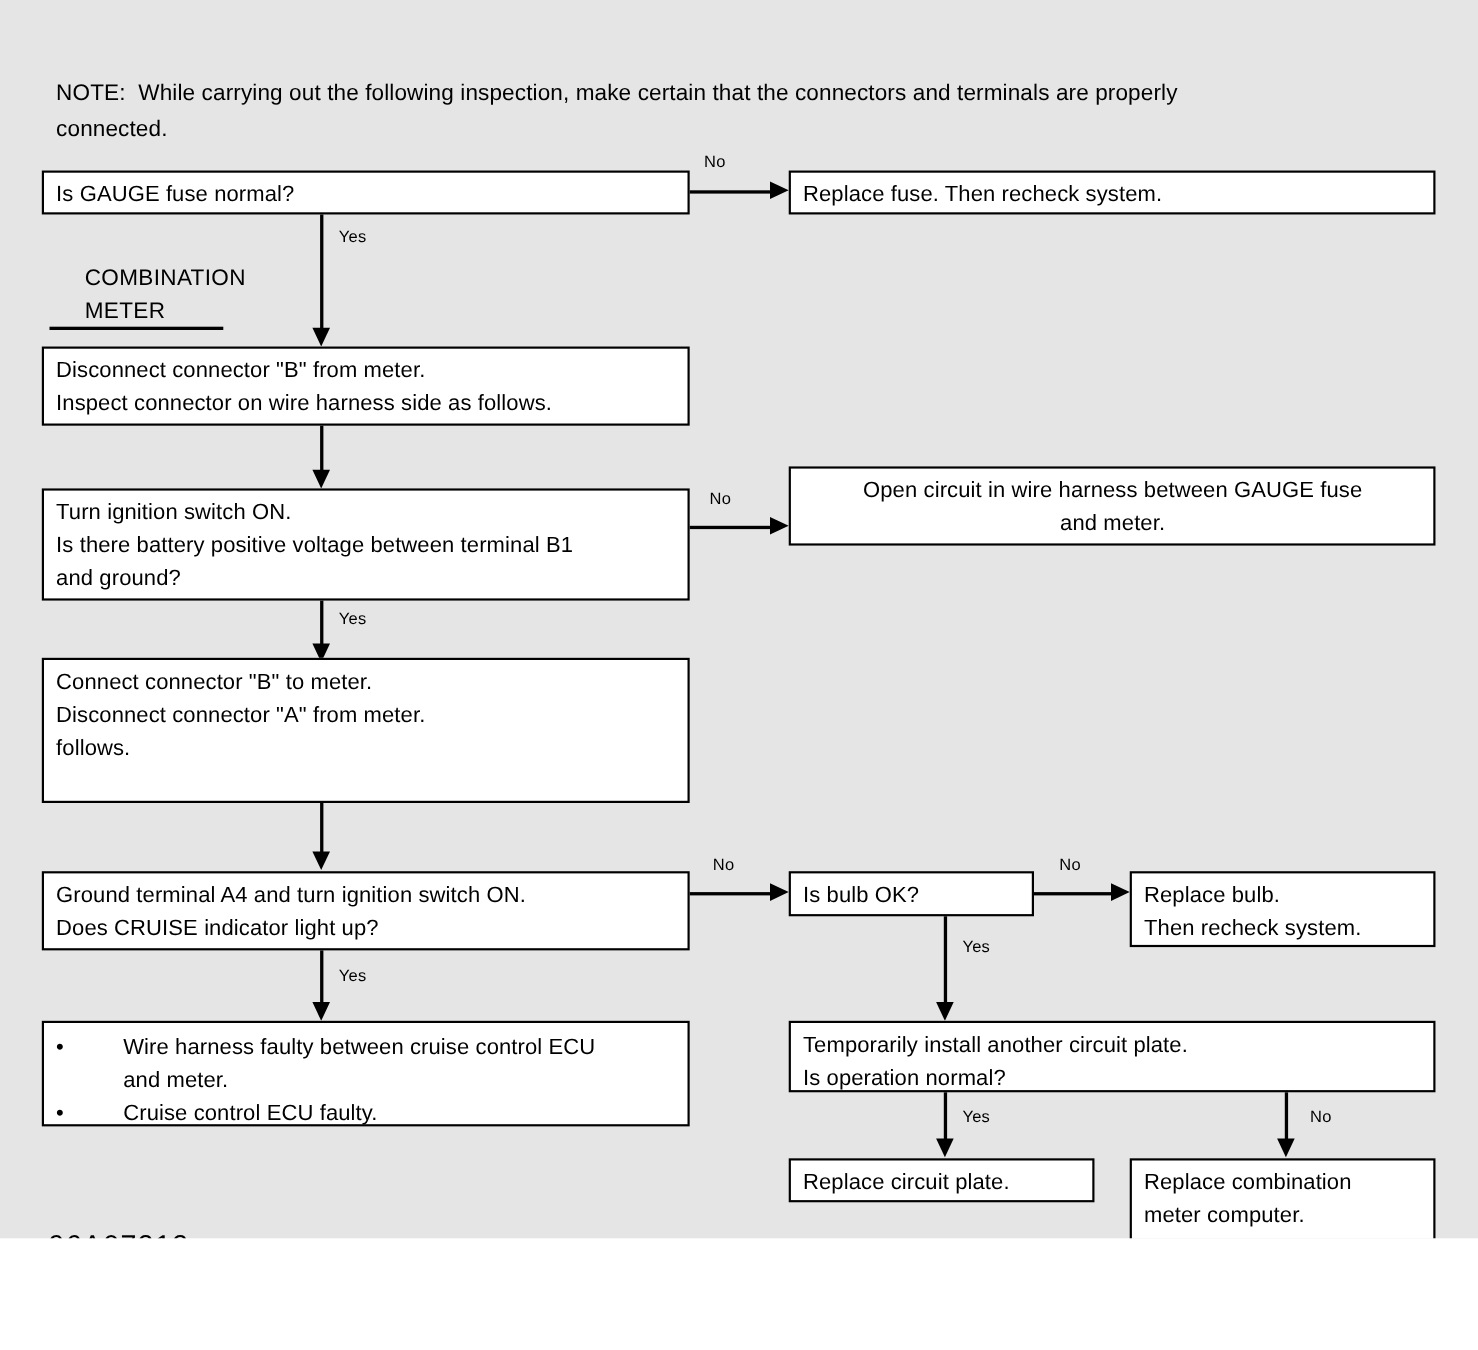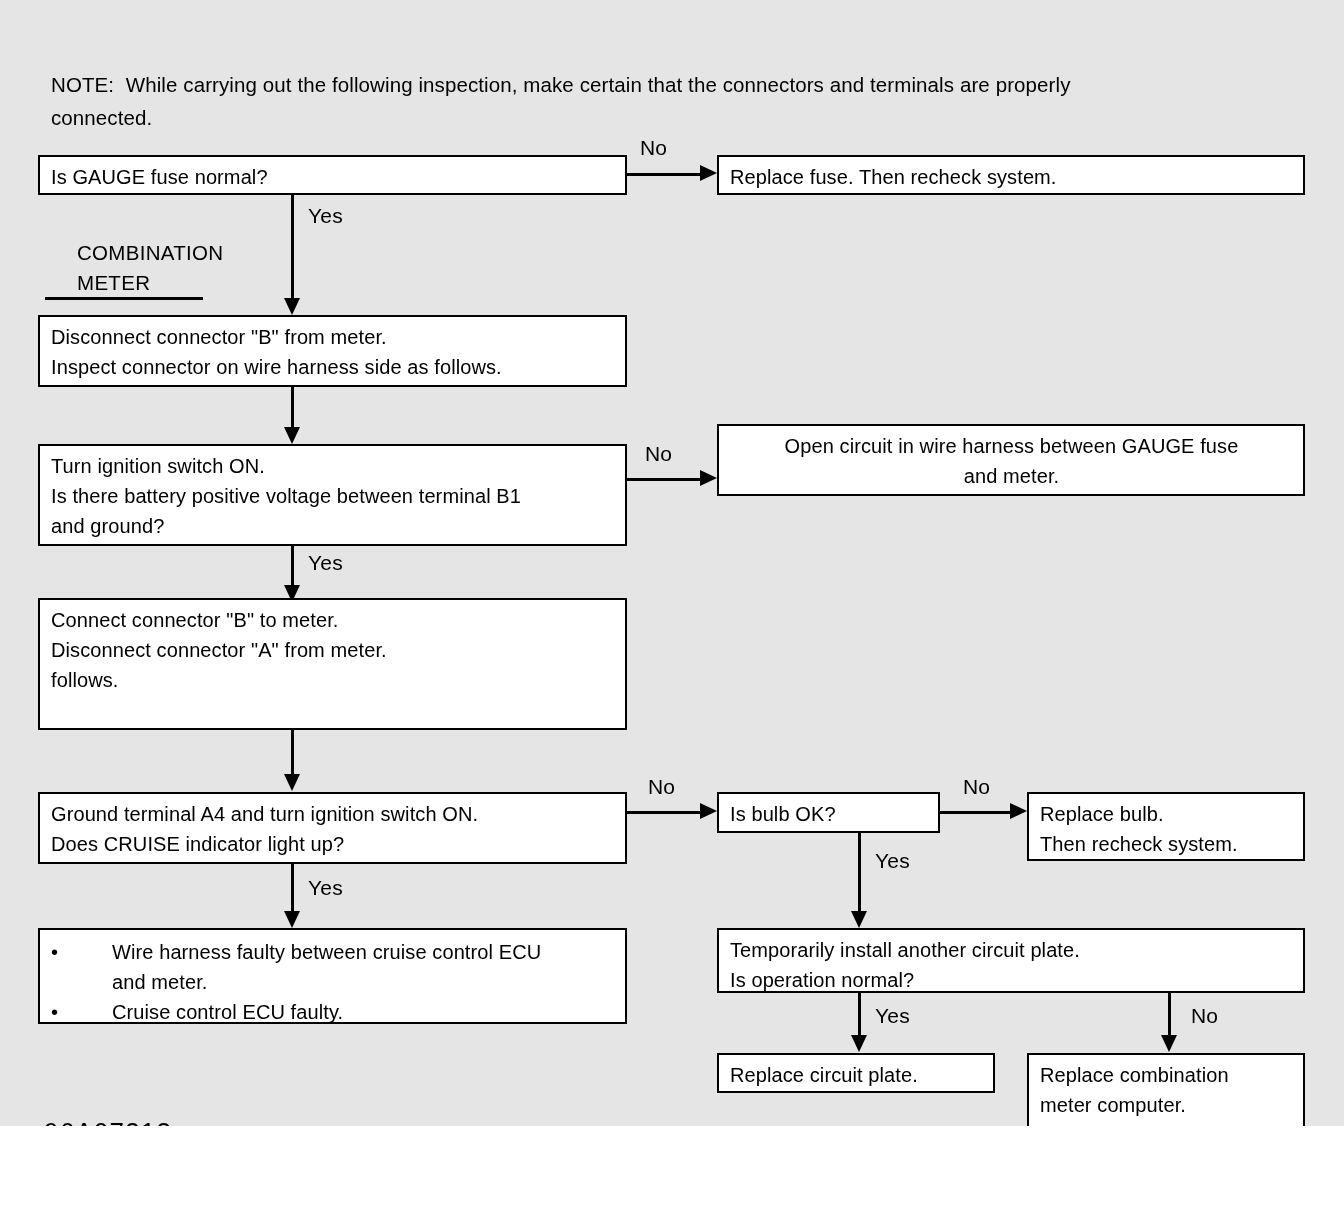--- a/index.html
+++ b/index.html
@@ -116,21 +116,21 @@
     width: 0;
     height: 0;
     border-top: 8.5px solid transparent;
     border-bottom: 8.5px solid transparent;
     border-left: 17px solid #000000;
   }
 
   
   .edge-label {
     position: absolute;
-    font-size: 21px;
+    font-size: 15px;
     line-height: 24px;
     font-weight: 500;
     letter-spacing: 0.2px;
     white-space: pre;
   }
 
   
   .footer-code {
     position: absolute;
     left: 44px;

